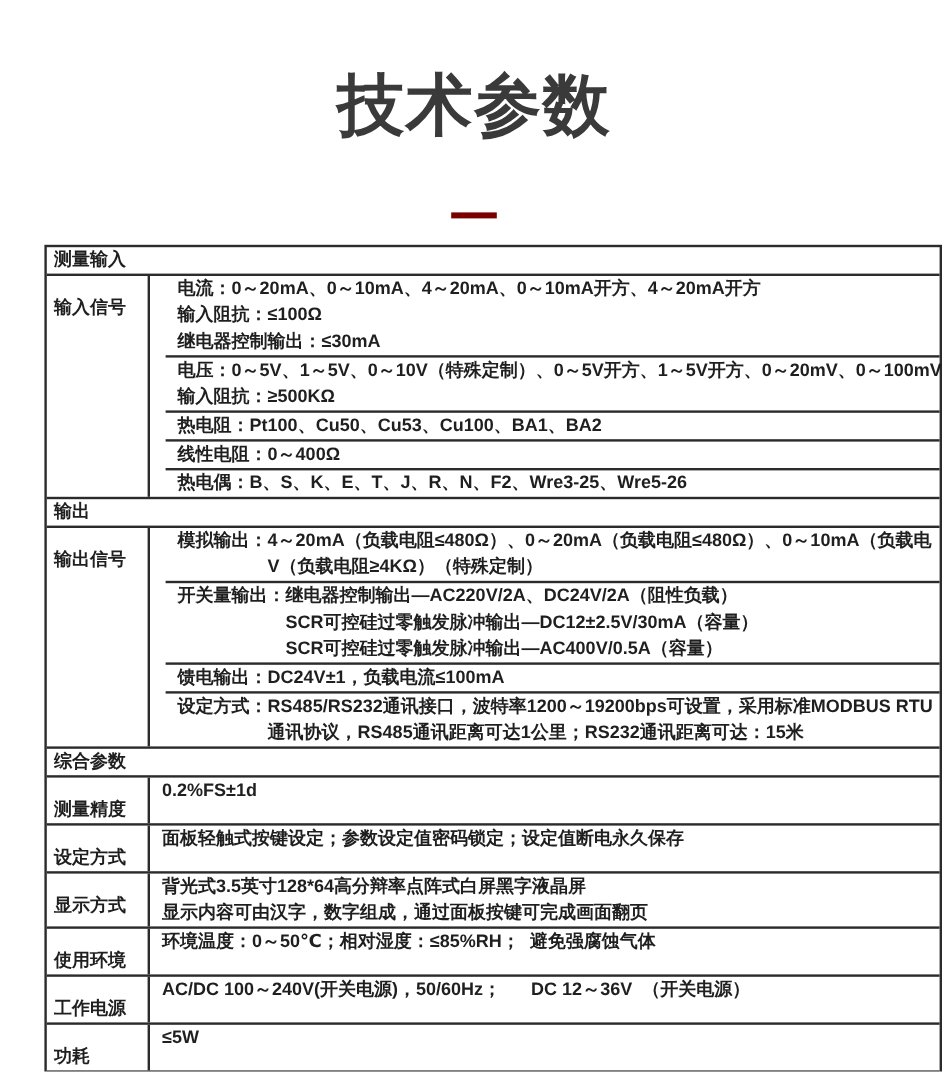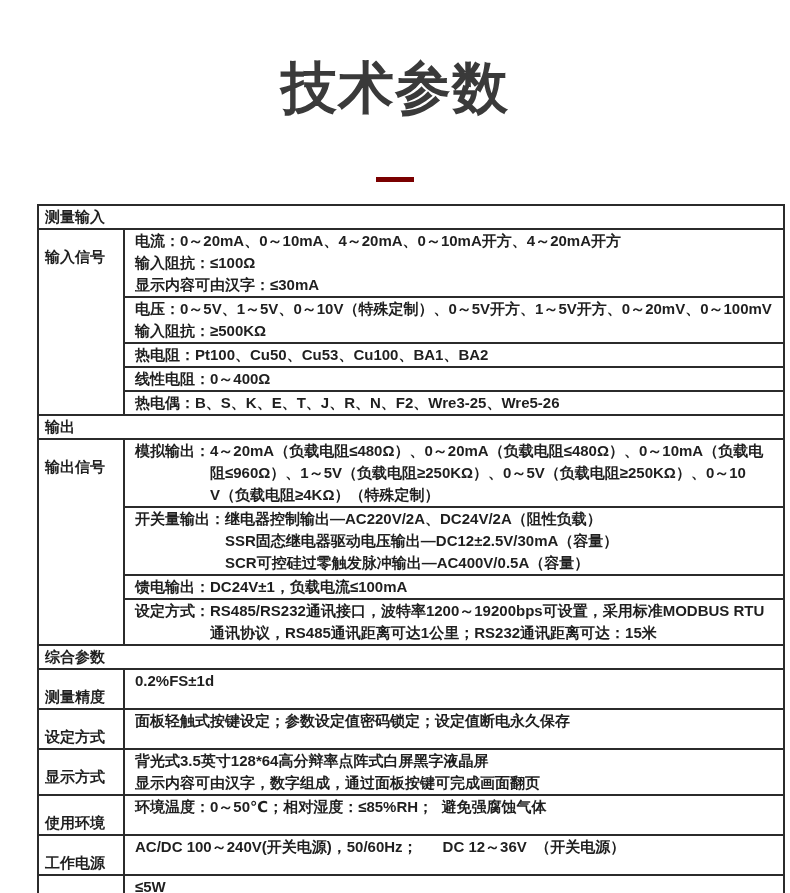--- a/index.html
+++ b/index.html
@@ -44,21 +44,21 @@
   .compound, .simple { display: flex; align-items: stretch; }
   .label-cell {
     flex: 0 0 86px;
     box-sizing: border-box;
     border-right: 2px solid #2b2b2b;
     padding: 16px 4px 0 6px;
     line-height: 22px;
     white-space: pre;
   }
   .content-col { flex: 1 1 auto; min-width: 0; }
-  .group { border-bottom: 2px solid #2b2b2b; padding: 0 4px 0 10px; }
+  .group { border-bottom: 2px solid #2b2b2b; padding: 0 4px 0 10px; margin-left: 13px; }
   .group:last-child { border-bottom: none; }
   .content-cell { flex: 1 1 auto; min-width: 0; padding: 0 20px 0 10px; }
   .line { line-height: 22px; white-space: pre; }
   .ind5 { padding-left: 5em; }
   .ind6 { padding-left: 6em; }
 </style>
 </head>
 <body>
 
 <div class="page">
@@ -69,21 +69,21 @@
   <div class="spec-table">
 
     <div class="row header-row">测量输入</div>
 
     <div class="row compound">
       <div class="label-cell">输入信号</div>
       <div class="content-col">
         <div class="group">
           <div class="line">电流：0～20mA、0～10mA、4～20mA、0～10mA开方、4～20mA开方</div>
           <div class="line">输入阻抗：≤100Ω</div>
-          <div class="line">显示内容可由汉字：≤30mA</div>
+          <div class="line">继电器控制输出：≤30mA</div>
         </div>
         <div class="group">
           <div class="line">电压：0～5V、1～5V、0～10V（特殊定制）、0～5V开方、1～5V开方、0～20mV、0～100mV</div>
           <div class="line">输入阻抗：≥500KΩ</div>
         </div>
         <div class="group">
           <div class="line">热电阻：Pt100、Cu50、Cu53、Cu100、BA1、BA2</div>
         </div>
         <div class="group">
           <div class="line">线性电阻：0～400Ω</div>
@@ -94,26 +94,25 @@
       </div>
     </div>
 
     <div class="row header-row">输出</div>
 
     <div class="row compound">
       <div class="label-cell">输出信号</div>
       <div class="content-col">
         <div class="group">
           <div class="line">模拟输出：4～20mA（负载电阻≤480Ω）、0～20mA（负载电阻≤480Ω）、0～10mA（负载电</div>
-          <div class="line ind5">阻≤960Ω）、1～5V（负载电阻≥250KΩ）、0～5V（负载电阻≥250KΩ）、0～10</div>
           <div class="line ind5">V（负载电阻≥4KΩ）（特殊定制）</div>
         </div>
         <div class="group">
           <div class="line">开关量输出：继电器控制输出—AC220V/2A、DC24V/2A（阻性负载）</div>
-          <div class="line ind6">SSR固态继电器驱动电压输出—DC12±2.5V/30mA（容量）</div>
+          <div class="line ind6">SCR可控硅过零触发脉冲输出—DC12±2.5V/30mA（容量）</div>
           <div class="line ind6">SCR可控硅过零触发脉冲输出—AC400V/0.5A（容量）</div>
         </div>
         <div class="group">
           <div class="line">馈电输出：DC24V±1，负载电流≤100mA</div>
         </div>
         <div class="group">
           <div class="line">设定方式：RS485/RS232通讯接口，波特率1200～19200bps可设置，采用标准MODBUS RTU</div>
           <div class="line ind5">通讯协议，RS485通讯距离可达1公里；RS232通讯距离可达：15米</div>
         </div>
       </div>

